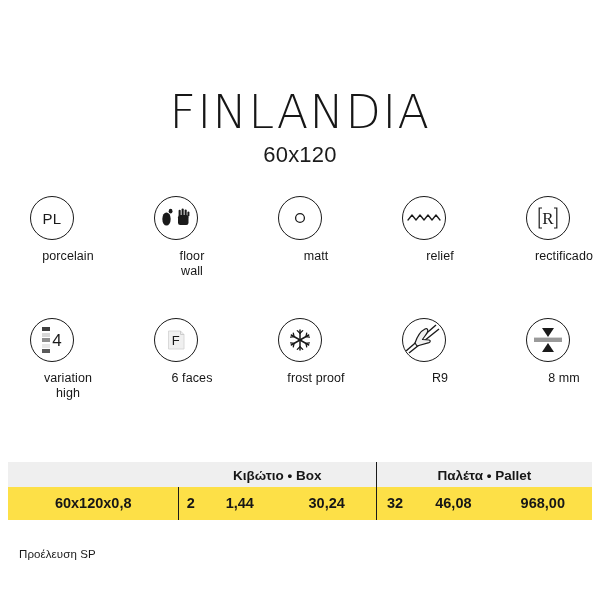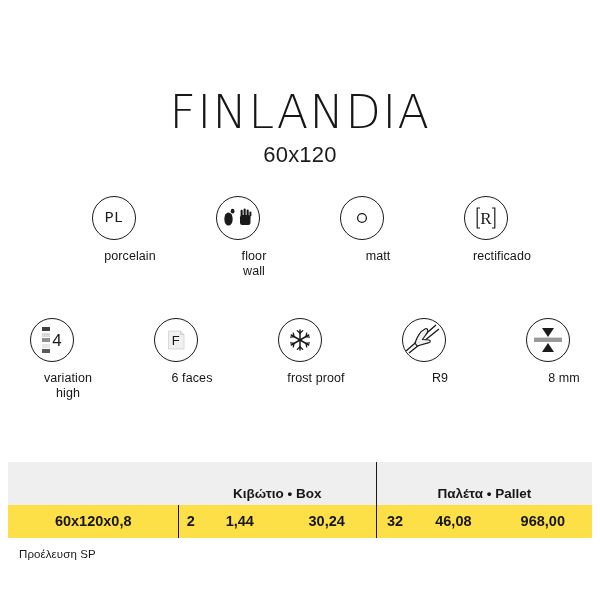--- a/index.html
+++ b/index.html
@@ -84,21 +84,21 @@
     text-align: center;
     color: #161616;
     white-space: pre-line;
     letter-spacing: 0.1px;
     margin-left: 32px;
   }
   .pl-text {
     font-size: 15px;
     letter-spacing: 0.3px;
     color: #1a1a1a;
-    font-family: Liberation Mono, monospace;
+    font-family: Liberation Sans, sans-serif;
     text-align: center;
   }
   .var-num {
     font-size: 17px;
     color: #1a1a1a;
     line-height: 1;
     margin-left: 2px;
   }
   .var-wrap {
     display: flex;
@@ -123,21 +123,21 @@
     top: 462px;
     width: 584px;
     border-collapse: collapse;
     font-size: 13px;
   }
   .spec-table .group-row th {
     background: #efefef;
     font-size: 13.5px;
     font-weight: bold;
     color: #161616;
-    padding: 24px 0 4px 0;
+    padding: 6px 0 4px 0;
     text-align: center;
     border: none;
   }
   .spec-table .head-row th {
     background: #efefef;
     font-size: 13.5px;
     font-weight: bold;
     color: #161616;
     padding: 4px 0 9px 0;
     text-align: center;
@@ -207,20 +207,28 @@
 
     <div class="icon-cell">
       <div class="icon-circle">
         <svg width="16" height="16" viewBox="0 0 16 16">
           <circle cx="8" cy="8" r="4.4" fill="none" stroke="#1a1a1a" stroke-width="1.3"></circle>
         </svg>
       </div>
       <div class="icon-label">matt</div>
     </div>
 
+    <div class="icon-cell">
+      <div class="icon-circle">
+        <svg width="36" height="14" viewBox="0 0 36 14">
+          <polyline points="2,9 6,4 10,9 14,4 18,9 22,4 26,9 30,4 34,9" fill="none" stroke="#1a1a1a" stroke-width="1.3" stroke-linejoin="round" stroke-linecap="round"></polyline>
+        </svg>
+      </div>
+      <div class="icon-label">relief</div>
+    </div>
 
     <div class="icon-cell">
       <div class="icon-circle">
         <svg width="26" height="26" viewBox="0 0 26 26">
           <path d="M7 3 L4.2 3 L4.2 23 L7 23" fill="none" stroke="#1a1a1a" stroke-width="1.2"></path>
           <path d="M19 3 L21.8 3 L21.8 23 L19 23" fill="none" stroke="#1a1a1a" stroke-width="1.2"></path>
           <text x="13" y="19" text-anchor="middle" font-family="Liberation Serif, serif" font-size="17" fill="#1a1a1a">R</text>
         </svg>
       </div>
       <div class="icon-label">rectificado</div>

